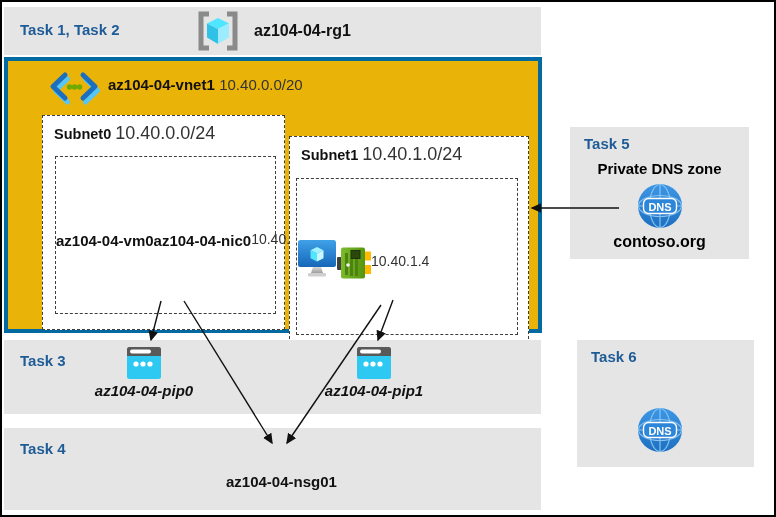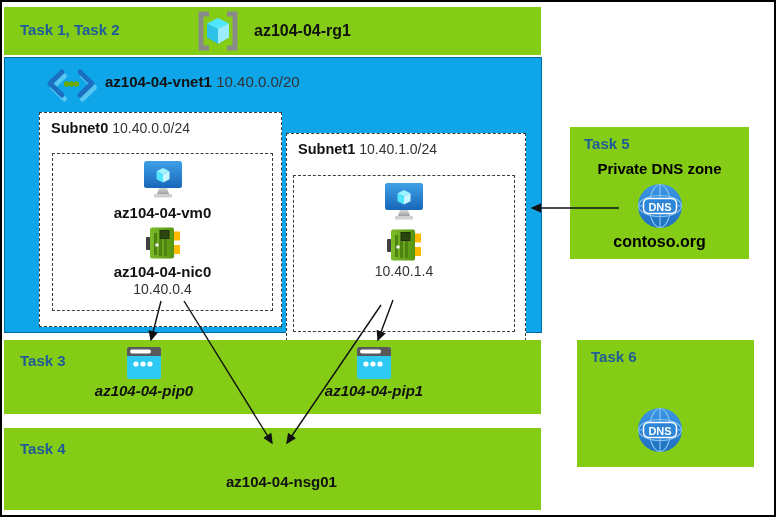--- a/index.html
+++ b/index.html
@@ -1,31 +1,31 @@
 <!DOCTYPE html>
 <html><head>
 <meta charset="utf-8">
 <style>
   html,body{margin:0;padding:0;background:#fff;}
   body{font-family:"Liberation Sans","DejaVu Sans",sans-serif;}
   .frame{position:relative;width:776px;height:517px;border:2px solid #000;box-sizing:border-box;background:#fff;overflow:hidden;}
-  .band{position:absolute;background:#84cc16;}
+  .band{position:absolute;background:#e5e5e5;}
   .task-label{position:absolute;font-size:15px;font-weight:bold;color:#1f5c97;white-space:nowrap;}
   .name{font-size:15px;font-weight:bold;color:#111;white-space:nowrap;}
-  .plain{font-size:14px;font-weight:normal;color:#333;}
+  .plain{font-size:18px;font-weight:normal;color:#333;}
   
   #band12{left:2px;top:5px;width:537px;height:48px;}
   
-  #vnetbox{position:absolute;left:2px;top:55px;width:538px;height:276px;background:#0ea5e9;border:1px solid #0369a1;box-sizing:border-box;}
+  #vnetbox{position:absolute;left:2px;top:55px;width:538px;height:276px;background:#eab308;border:4px solid #0369a1;box-sizing:border-box;}
   .subnet{position:absolute;border:1px dashed #3d3d3d;background:#fff;box-sizing:border-box;}
   #subnet0{left:34px;top:54px;width:243px;height:215px;}
   #subnet1{left:281px;top:59px;width:240px;height:213px;margin-top:16px;}
   .subnet-label{position:absolute;left:11px;top:7px;font-size:14.5px;color:#111;white-space:nowrap;}
   .subnet-label b{font-size:14.5px;}
-  .vmbox{position:absolute;border:1px dashed #3d3d3d;box-sizing:border-box;display:flex;flex-direction:column;align-items:center;justify-content:flex-start;padding-top:7px;}
+  .vmbox{position:absolute;border:1px dashed #3d3d3d;box-sizing:border-box;display:flex;flex-direction:row;align-items:center;justify-content:flex-start;padding-top:7px;}
   #vmbox0{left:12px;top:40px;width:221px;height:158px;}
   #vmbox1{left:6px;top:41px;width:222px;height:157px;}
   .vmbox .name{margin-top:3px;}
   .vmbox .ip{margin-top:1px;font-size:14px;color:#333;}
   
   #band3{left:2px;top:338px;width:537px;height:74px;}
   .pip{position:absolute;width:110px;display:flex;flex-direction:column;align-items:center;}
   #pip0{left:85px;top:7px;}
   #pip1{left:315px;top:7px;}
   .pip .name{margin-top:3px;font-style:italic;}

